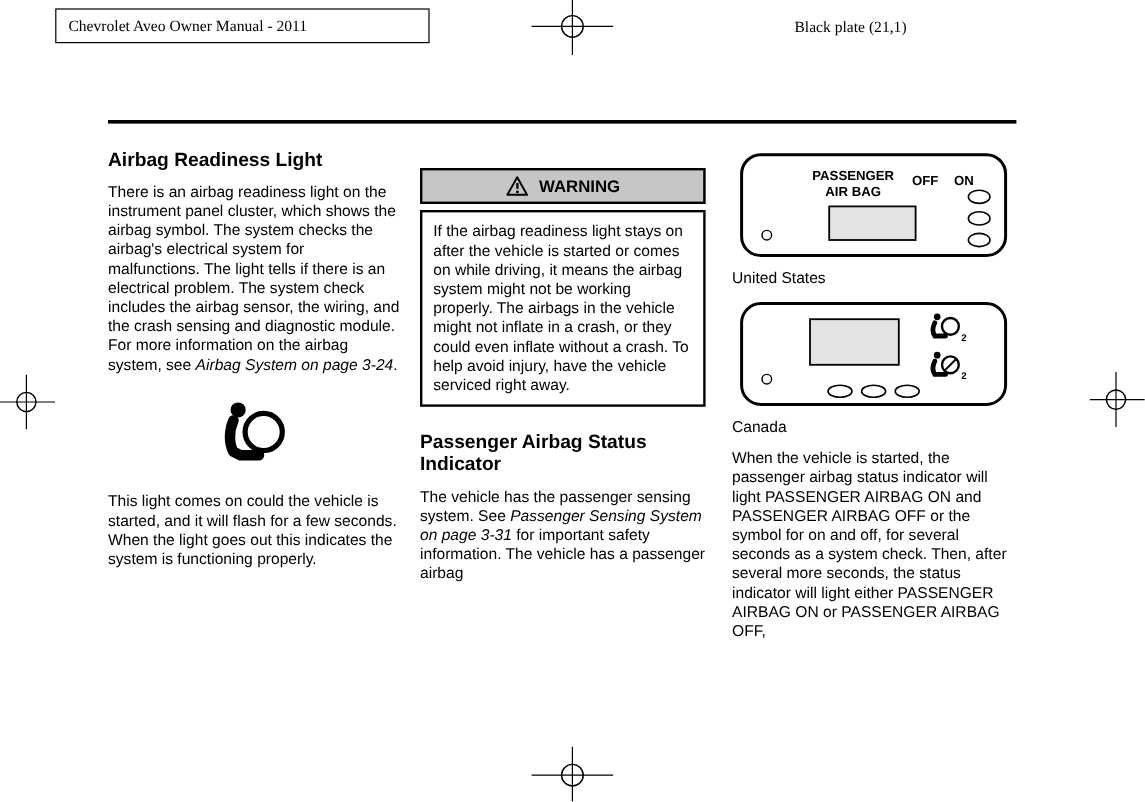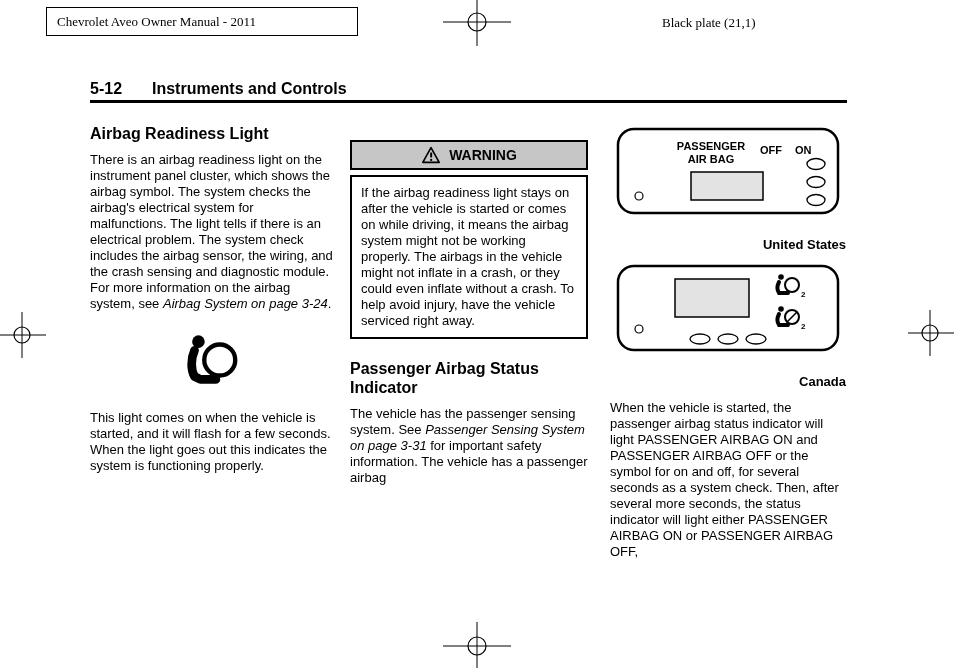--- a/index.html
+++ b/index.html
@@ -43,21 +43,21 @@
   .warning-box { margin-top:16px; margin-bottom:20px; }
   .warning-title {
     border:2px solid #000; background:#c6c6c6; height:30px;
     display:flex; align-items:center; justify-content:center; gap:8px;
     font-weight:bold; font-size:14px; margin-bottom:5px;
   }
   .warning-body { border:2px solid #000; padding:8px 9px; background:#fff; }
 
   
   .figure { text-align:center; margin-top:2px; }
-  .caption { text-align:right; font-weight:bold; font-size:13px; margin:17px 0 10px; }
+  .caption { text-align:left; font-weight:normal; font-size:13px; margin:4px 0 10px; }
   .panel text { font-family:"Liberation Sans", sans-serif; fill:#000; }
 </style>
 </head>
 <body>
 
 <div class="page">
 
   <div class="doc-title-box">
     <span>Chevrolet Aveo Owner Manual - 2011</span>
   </div>
@@ -80,38 +80,35 @@
     <line x1="22" y1="0" x2="22" y2="46" stroke-width="1"></line>
     <circle cx="22" cy="23" r="8" stroke-width="1.2"></circle>
   </svg>
 
   <svg class="mark" style="left:437px; top:622px;" width="80" height="46">
     <line x1="40" y1="0" x2="40" y2="46" stroke-width="1"></line>
     <circle cx="40" cy="24" r="9" stroke-width="1.2"></circle>
     <line x1="6" y1="24" x2="74" y2="24" stroke-width="1"></line>
   </svg>
 
-  <div class="page-header">
-    <span class="page-number">5-12</span><span class="section-title">Instruments and Controls</span>
-  </div>
   <div class="header-rule"></div>
 
   <div class="col col1">
     <h2 class="section-heading">Airbag Readiness Light</h2>
     <p><span>There is an airbag readiness light on the instrument panel cluster, which shows the airbag symbol. The system checks the airbag's electrical system for malfunctions. The light tells if there is an electrical problem. The system check includes the airbag sensor, the wiring, and the crash sensing and diagnostic module. For more information on the airbag system, see </span><span class="ref">Airbag System on page 3-24</span><span>.</span></p>
 
     <div class="icon-figure">
       <svg width="62" height="62" viewBox="0 0 64 64">
         <circle cx="18" cy="12" r="6.5" fill="#000"></circle>
         <path d="M14 21 C10 30 10 41 14 48 L20 51 L36 51" stroke="#000" stroke-width="9" fill="none" stroke-linecap="round" stroke-linejoin="round"></path>
         <circle cx="40" cy="31" r="16" fill="none" stroke="#000" stroke-width="4.5"></circle>
       </svg>
     </div>
 
-    <p>This light comes on when the vehicle is started, and it will flash for a few seconds. When the light goes out this indicates the system is functioning properly.</p>
+    <p>This light comes on could the vehicle is started, and it will flash for a few seconds. When the light goes out this indicates the system is functioning properly.</p>
   </div>
 
   <div class="col col2">
 
     <div class="warning-box">
       <div class="warning-title">
         <svg width="20" height="18" viewBox="0 0 24 22">
           <path d="M12 2 L22 20 L2 20 Z" fill="none" stroke="#000" stroke-width="2" stroke-linejoin="round"></path>
           <rect x="11" y="8" width="2.4" height="6" fill="#000"></rect>
           <circle cx="12.2" cy="17" r="1.4" fill="#000"></circle>

